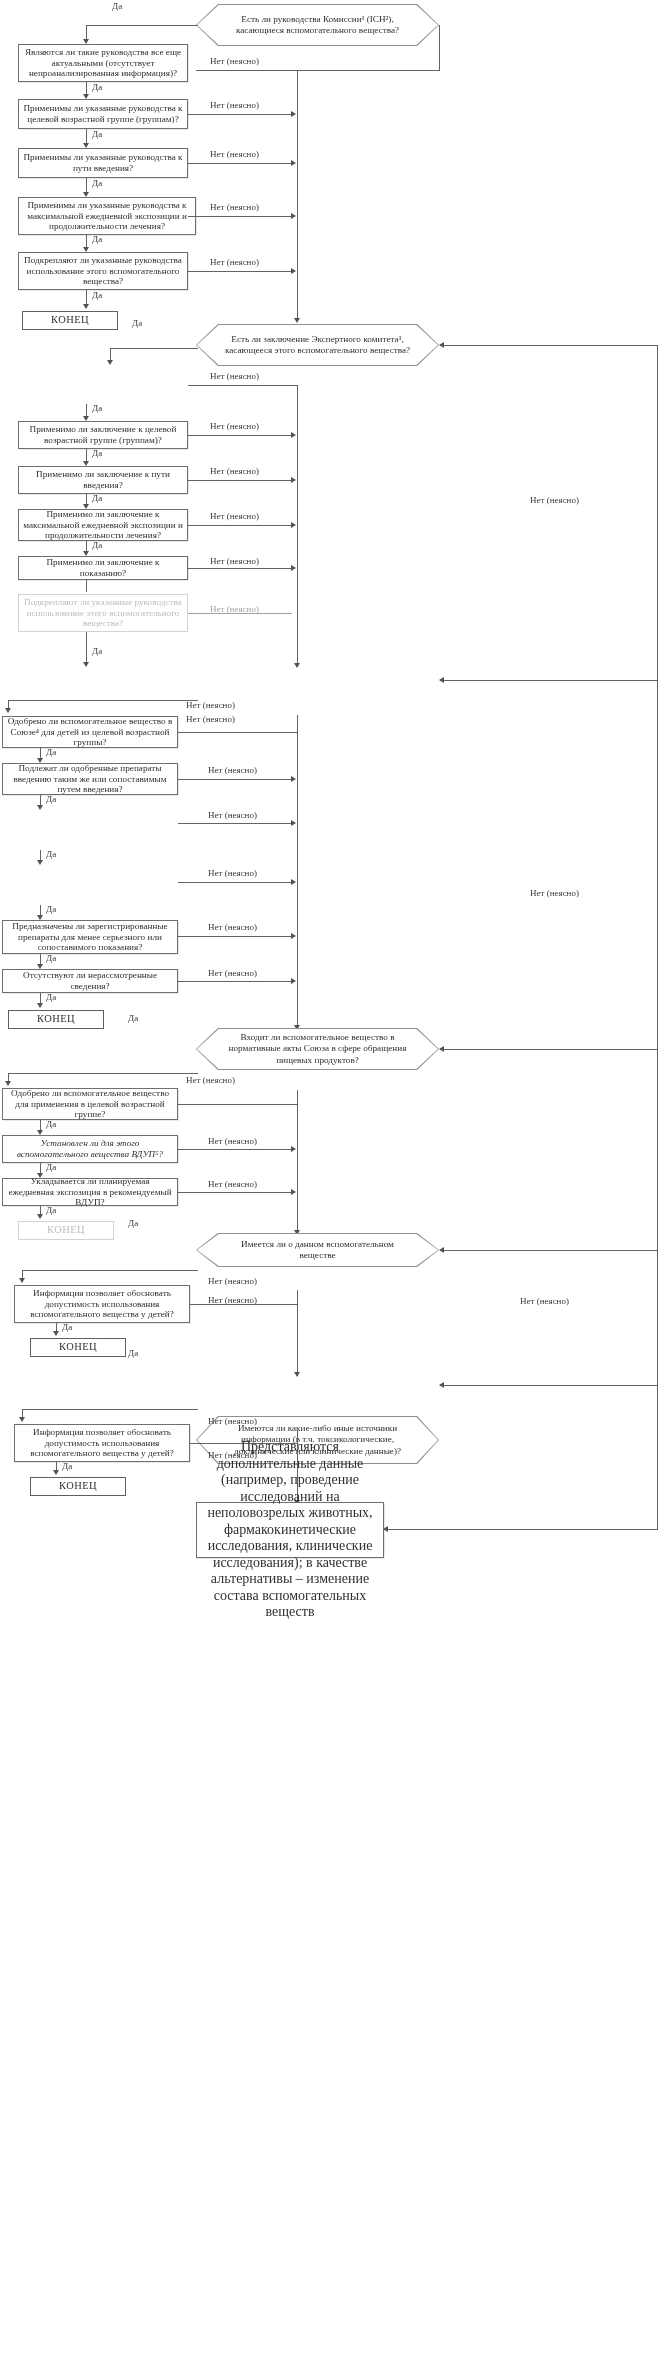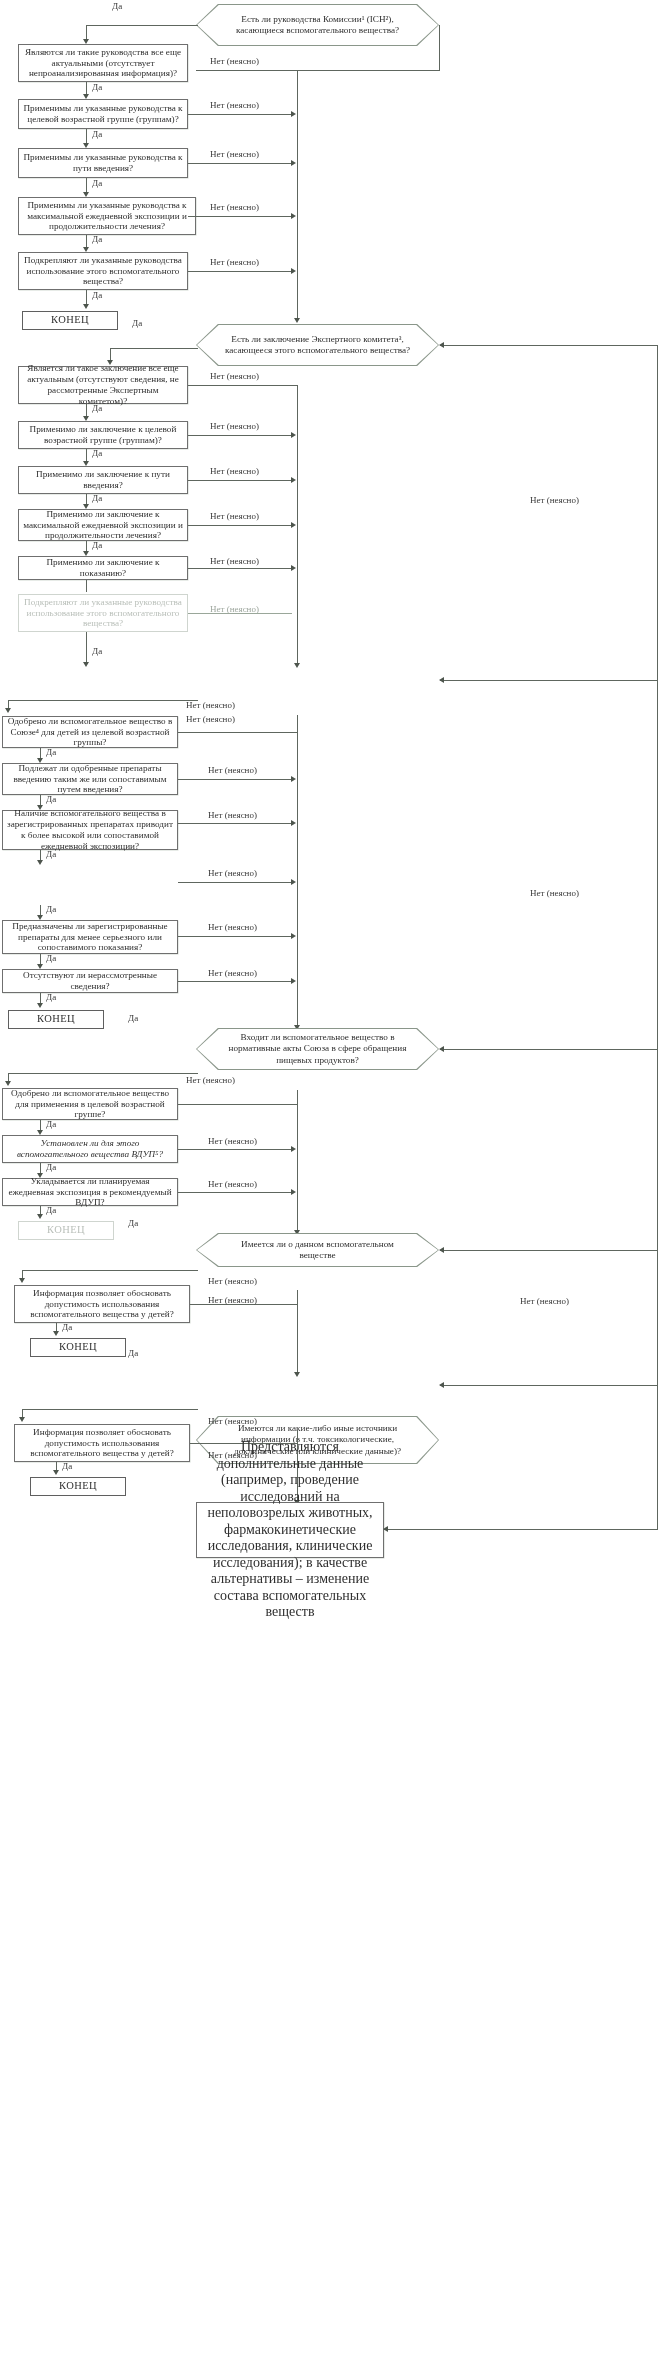--- a/index.html
+++ b/index.html
@@ -180,23 +180,20 @@
 
   <div class="ln lnh" style="left:110px;top:348px;width:88px;"></div>
   <div class="ln lnv" style="left:110px;top:348px;height:14px;"></div>
   <div class="arrow-d" style="left:106.8px;top:360px;"></div>
   <div class="lbl" style="left:132px;top:318px;">Да</div>
 
   <div class="lbl" style="left:210px;top:371px;">Нет (неясно)</div>
   <div class="ln lnv" style="left:297px;top:385px;height:280px;"></div>
   <div class="arrow-d" style="left:293.8px;top:663px;"></div>
 
-  <div class="node box" style="left:18px;top:366px;width:170px;height:38px;">
-    <span>Является ли такое заключение все еще актуальным (отсутствуют сведения, не рассмотренные Экспертным комитетом)?</span>
-  </div>
   <div class="ln lnh" style="left:188px;top:385px;width:110px;"></div>
   <div class="ln lnv" style="left:86px;top:404px;height:14px;"></div>
   <div class="arrow-d" style="left:82.8px;top:416px;"></div>
   <div class="lbl" style="left:92px;top:403px;">Да</div>
 
   <div class="node box" style="left:18px;top:421px;width:170px;height:28px;">
     <span>Применимо ли заключение к целевой возрастной группе (группам)?</span>
   </div>
   <div class="ln lnh" style="left:188px;top:435px;width:104px;"></div>
   <div class="arrow-r" style="left:291px;top:431.8px;"></div>
@@ -267,23 +264,20 @@
   <div class="node box" style="left:2px;top:763px;width:176px;height:32px;">
     <span>Подлежат ли одобренные препараты введению таким же или сопоставимым путем введения?</span>
   </div>
   <div class="ln lnh" style="left:178px;top:779px;width:114px;"></div>
   <div class="arrow-r" style="left:291px;top:775.8px;"></div>
   <div class="lbl" style="left:208px;top:765px;">Нет (неясно)</div>
   <div class="ln lnv" style="left:40px;top:795px;height:12px;"></div>
   <div class="arrow-d" style="left:36.8px;top:805px;"></div>
   <div class="lbl" style="left:46px;top:794px;">Да</div>
 
-  <div class="node box" style="left:2px;top:810px;width:176px;height:40px;">
-    <span>Наличие вспомогательного вещества в зарегистрированных препаратах приводит к более высокой или сопоставимой ежедневной экспозиции?</span>
-  </div>
   <div class="ln lnh" style="left:178px;top:823px;width:114px;"></div>
   <div class="arrow-r" style="left:291px;top:819.8px;"></div>
   <div class="lbl" style="left:208px;top:810px;">Нет (неясно)</div>
   <div class="ln lnv" style="left:40px;top:850px;height:12px;"></div>
   <div class="arrow-d" style="left:36.8px;top:860px;"></div>
   <div class="lbl" style="left:46px;top:849px;">Да</div>
 
   <div class="ln lnh" style="left:178px;top:882px;width:114px;"></div>
   <div class="arrow-r" style="left:291px;top:878.8px;"></div>
   <div class="lbl" style="left:208px;top:868px;">Нет (неясно)</div>

